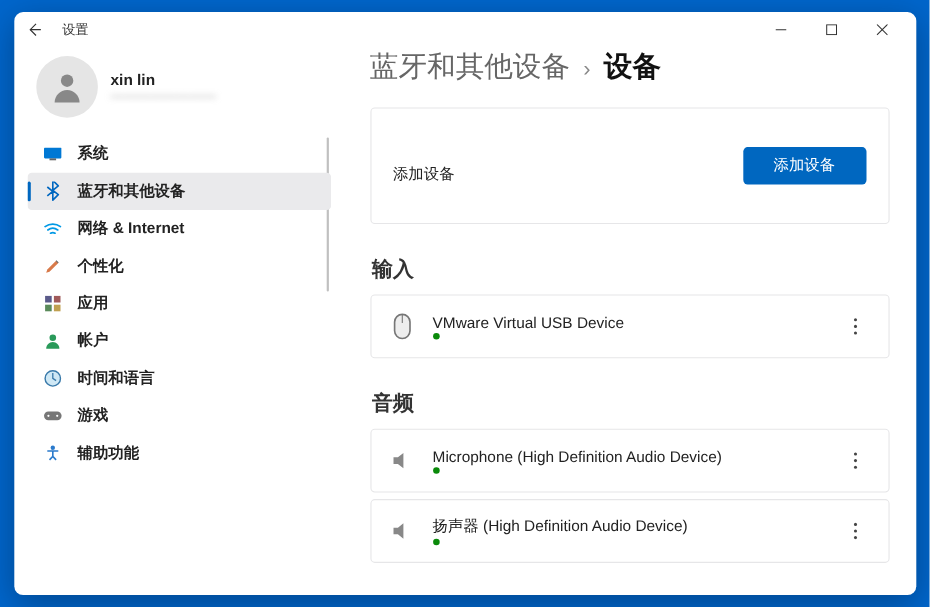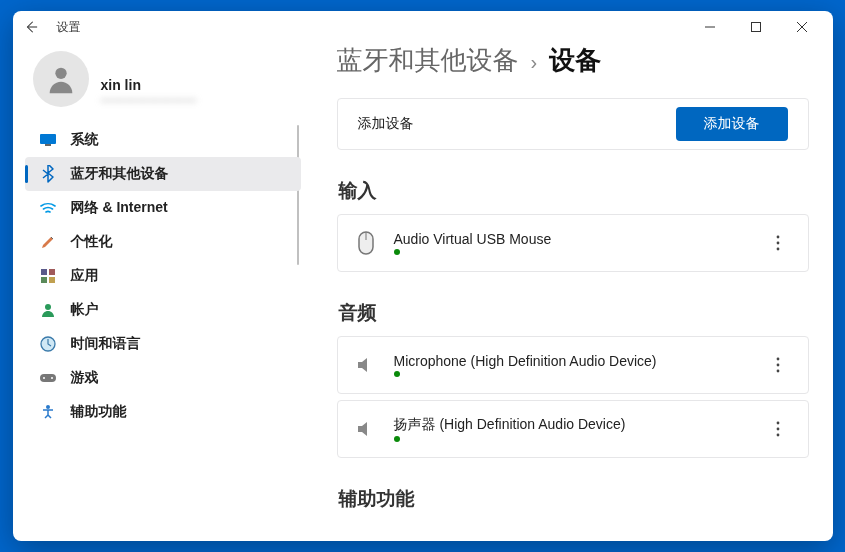--- a/index.html
+++ b/index.html
@@ -6,40 +6,40 @@
 body { background: #0066cc; display: flex; align-items: center; justify-content: center; height: 552px; width: 845px; overflow: hidden; }
 .window { background: #ffffff; width: 820px; height: 530px; border-radius: 8px; box-shadow: 0 8px 32px rgba(0,0,0,0.3); display: flex; flex-direction: column; position: relative; }
 .titlebar { height: 32px; display: flex; align-items: center; padding: 0 8px; }
 .titlebar-left { display: flex; align-items: center; gap: 16px; }
 .back-btn { width: 20px; height: 20px; display: flex; align-items: center; justify-content: center; cursor: pointer; }
 .title-text { font-size: 12px; color: #333; }
 .window-controls { margin-left: auto; display: flex; gap: 0; }
 .win-ctrl { width: 46px; height: 32px; display: flex; align-items: center; justify-content: center; cursor: pointer; }
 .body { display: flex; flex: 1; overflow: hidden; }
 .sidebar { width: 300px; padding: 0 12px 12px 12px; display: flex; flex-direction: column; overflow: hidden; }
-.user-block { display: flex; align-items: flex-end; gap: 12px; padding: 8px 8px 16px 8px; }
+.user-block { display: flex; align-items: center; gap: 12px; padding: 8px 8px 16px 8px; }
 .avatar { width: 56px; height: 56px; border-radius: 50%; background: #e5e5e5; display: flex; align-items: center; justify-content: center; }
 .user-name { font-size: 14px; font-weight: 600; color: #222; }
 .user-sub { font-size: 12px; color: #888; filter: blur(3px); }
 .search-box { position: relative; margin: 0 4px 14px 4px; }
 .search-input { width: 100%; height: 32px; border: none; border-bottom: 1px solid #888; background: #fff; padding: 0 32px 0 10px; font-size: 13px; outline: none; border-radius: 4px 4px 0 0; }
 .search-icon-wrap { position: absolute; right: 8px; top: 50%; transform: translateY(-50%); color: #666; }
 .nav { position: relative; overflow-y: auto; flex: 1; }
 .nav-scroll-indicator { position: absolute; right: 2px; top: 2px; width: 2px; height: 140px; background: #c0c0c0; border-radius: 2px; }
 .nav-item { display: flex; align-items: center; gap: 14px; padding: 8px 14px; border-radius: 4px; cursor: pointer; font-size: 14px; color: #222; position: relative; font-weight: bold; }
 .nav-item.active { background: #eaeaec; }
 .nav-item.active::before { content: ""; position: absolute; left: 0; top: 8px; bottom: 8px; width: 3px; background: #0067c0; border-radius: 2px; }
 .nav-icon { width: 18px; height: 18px; display: flex; align-items: center; justify-content: center; }
 .main { flex: 1; padding: 0 24px 0 24px; overflow-y: auto; }
 .breadcrumb { display: flex; align-items: baseline; gap: 12px; font-size: 26px; color: #666; padding-top: 0; }
 .breadcrumb .parent { color: #666; cursor: pointer; font-weight: 400; }
 .breadcrumb .sep { color: #888; font-size: 20px; }
 .breadcrumb .current { color: #111; font-weight: 600; }
 .card { background: #fff; border: 1px solid #e6e6e8; border-radius: 4px; margin-bottom: 6px; }
-.add-device-row { display: flex; align-items: center; justify-content: space-between; padding: 8px 20px; margin-top: 20px; }
+.add-device-row { display: flex; align-items: flex-end; justify-content: space-between; padding: 35px 20px; margin-top: 20px; }
 .add-label { font-size: 14px; color: #222; }
 .add-btn { background: #0067c0; color: #fff; border: none; border-radius: 4px; padding: 8px 28px; font-size: 14px; cursor: pointer; }
 .section-title { font-size: 19px; font-weight: 600; color: #333; margin: 28px 0 10px 2px; }
 .device-row { display: flex; align-items: center; padding: 12px 14px; gap: 14px; }
 .device-icon { width: 28px; height: 28px; display: flex; align-items: center; justify-content: center; color: #555; }
 .device-info { flex: 1; }
 .device-name { font-size: 14px; color: #222; }
 .device-status { display: flex; align-items: center; gap: 6px; margin-top: 2px; }
 .status-dot { width: 6px; height: 6px; background: #0a8a0a; border-radius: 50%; }
 .more-btn { width: 32px; height: 32px; display: flex; align-items: center; justify-content: center; cursor: pointer; border-radius: 4px; color: #444; }
@@ -204,21 +204,21 @@
 
       <div class="section-title">输入</div>
       <div class="card device-row">
         <span class="device-icon">
             <svg width="18" height="26" viewBox="0 0 18 26">
               <rect x="2" y="2" width="14" height="22" rx="7" stroke="#777" stroke-width="1.5" fill="#eee"></rect>
               <line x1="9" y1="2" x2="9" y2="10" stroke="#777" stroke-width="1"></line>
             </svg>
           </span>
         <div class="device-info">
-          <div class="device-name">Audio Virtual USB Mouse</div>
+          <div class="device-name">VMware Virtual USB Device</div>
           <div class="device-status">
               <span class="status-dot"></span>
             </div>
         </div>
         <div class="more-btn">
             <svg width="4" height="16" viewBox="0 0 4 16">
               <circle cx="2" cy="2" r="1.4" fill="#444"></circle>
               <circle cx="2" cy="8" r="1.4" fill="#444"></circle>
               <circle cx="2" cy="14" r="1.4" fill="#444"></circle>
             </svg>

